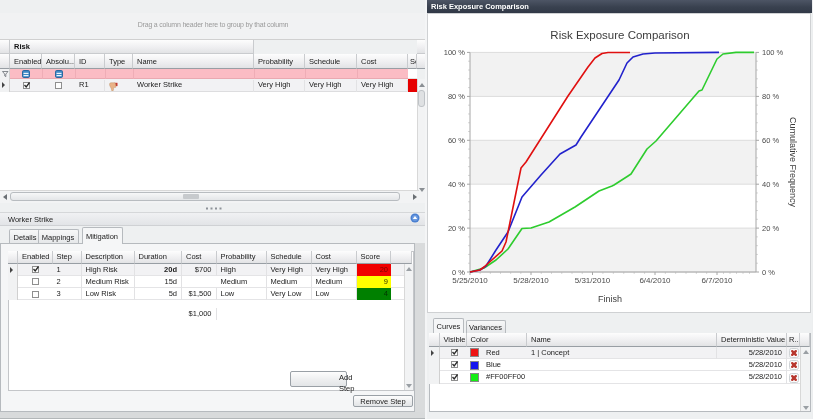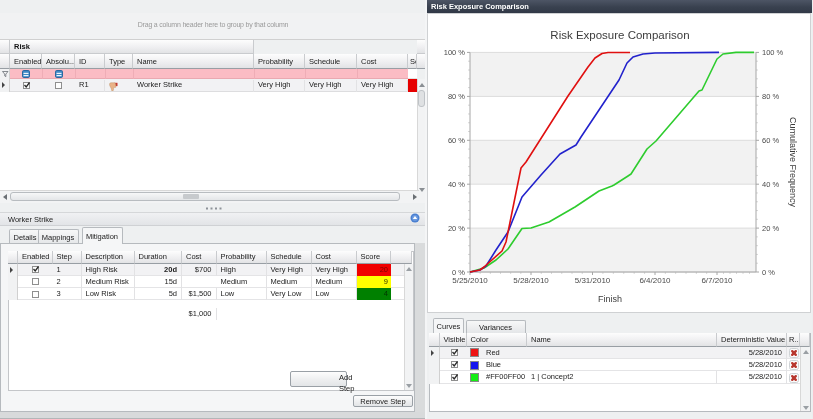--- a/index.html
+++ b/index.html
@@ -301,40 +301,41 @@
       <text x="193" y="25.5" font-size="11.5" fill="#3c3c3c" text-anchor="middle">Risk Exposure Comparison</text>
       <text x="183" y="289" font-size="9" fill="#3c3c3c" text-anchor="middle">Finish</text>
       <text x="363" y="149" font-size="9" fill="#3c3c3c" text-anchor="middle" transform="rotate(90 363 149)">Cumulative Frequency</text>
       <polyline points="43,259 57,255 69,247 81,236 95,215.5 104,215 122,209 148,194 172,178 185,173 187,172 201,163 204,161 220,136 229,128 272,78 275,77 290,46 296,41 309,39.4 327,39.4" fill="none" stroke="#2ecc2e" stroke-width="1.6" stroke-linejoin="round"></polyline>
       <polyline points="43,259 53,257 59,253 69,237 81,219 91,194 95,184 114,162 133,141 149,132 154,124 192,67 200,50 206,44 216,41 228,40 292,39.4" fill="none" stroke="#2222cc" stroke-width="1.6" stroke-linejoin="round"></polyline>
       <polyline points="43,259 53,257 57,254 75,238 79,229 94,155 99,149 141,83 161,54 168,45 175,40.5 181,39.5 203,39.5" fill="none" stroke="#e01010" stroke-width="1.6" stroke-linejoin="round"></polyline>
     </svg>
 
 <div class="abs" style="left:427px;top:313px;width:386px;height:106px;background:#eef0f1;"></div>
 <div class="tab tabsel" style="left:433px;top:318px;width:31px;height:15px;line-height:15px;">Curves</div>
-<div class="tab" style="left:465.5px;top:320px;width:60px;height:13px;line-height:13px;">Variances</div>
+<div class="tab" style="left:465.5px;top:320px;width:40px;height:13px;line-height:13px;">Variances</div>
 <div class="abs" style="left:429px;top:333px;width:382px;height:79px;background:#fff;border:1px solid #b6babe;box-sizing:border-box;z-index:2;"></div>
 <div id="br-grid" class="abs" style="left:429px;top:333px;width:382px;height:79px;z-index:3;">
       <div class="hdrcell" style="position:absolute;left:0px;top:0;width:10.5px;height:13.5px;line-height:13.5px;"></div>
       <div class="hdrcell" style="position:absolute;left:10.5px;top:0;width:27px;height:13.5px;line-height:13.5px;">Visible</div>
       <div class="hdrcell" style="position:absolute;left:37.5px;top:0;width:60.5px;height:13.5px;line-height:13.5px;">Color</div>
       <div class="hdrcell" style="position:absolute;left:98px;top:0;width:190px;height:13.5px;line-height:13.5px;">Name</div>
       <div class="hdrcell" style="position:absolute;left:288px;top:0;width:70px;height:13.5px;line-height:13.5px;">Deterministic Value</div>
       <div class="hdrcell" style="position:absolute;left:358px;top:0;width:13px;height:13.5px;line-height:13.5px;padding-left:2px;">R...</div>
       <div class="hdrcell" style="position:absolute;left:371px;top:0;width:9.5px;height:13.5px;line-height:13.5px;"></div>
       <div style="position:absolute;left:0;top:13.5px;width:371px;height:12.4px;border-bottom:1px solid #e4e4e6;box-sizing:border-box;background:#f2f2f4;"></div>
       <div style="position:absolute;left:0;top:13.5px;width:10.5px;height:12.4px;background:#f1f2f3;border-right:1px solid #d0d0d0;box-sizing:border-box;">
         <span style="position:absolute;left:2px;top:3px;width:0;height:0;border-left:3px solid #444;border-top:3px solid transparent;border-bottom:3px solid transparent;"></span>
       </div>
       <div class="cb" style="left:22px;top:16px;"></div>
       <svg style="position:absolute;left:22px;top:15px;" width="8" height="8">
         <path d="M1.5 4 L3.2 6 L6.5 1.5" fill="none" stroke="#2a2a2a" stroke-width="1.3"></path>
       </svg>
       <div style="position:absolute;left:41px;top:15.2px;width:9px;height:9px;background:#ee1515;border:1px solid #888;box-sizing:border-box;"></div>
       <div class="cell" style="position:absolute;left:53px;top:13.5px;width:45px;height:12.4px;line-height:12.4px;border-right:none;">Red</div>
+      <div class="cell" style="position:absolute;left:98px;top:13.5px;width:190px;height:12.4px;line-height:12.4px;">1 | Concept</div>
       <div class="cell cellr" style="position:absolute;left:288px;top:13.5px;width:70px;height:12.4px;line-height:12.4px;">5/28/2010</div>
       <svg style="position:absolute;left:360px;top:14.7px;" width="10" height="10">
         <rect x="0.5" y="0.5" width="9" height="9" rx="2" fill="#fbfbfb" stroke="#ced2d5"></rect>
         <line x1="3.2" y1="3.2" x2="6.8" y2="6.8" stroke="#b8372e" stroke-width="2.4" stroke-linecap="round"></line>
         <line x1="6.8" y1="3.2" x2="3.2" y2="6.8" stroke="#b8372e" stroke-width="2.4" stroke-linecap="round"></line>
       </svg>
       <div style="position:absolute;left:0;top:25.9px;width:371px;height:12.4px;border-bottom:1px solid #e4e4e6;box-sizing:border-box;"></div>
       <div style="position:absolute;left:0;top:25.9px;width:10.5px;height:12.4px;background:#f1f2f3;border-right:1px solid #d0d0d0;box-sizing:border-box;"></div>
       <div class="cb" style="left:22px;top:28.4px;"></div>
       <svg style="position:absolute;left:22px;top:27.4px;" width="8" height="8">
@@ -349,21 +350,20 @@
         <line x1="6.8" y1="3.2" x2="3.2" y2="6.8" stroke="#b8372e" stroke-width="2.4" stroke-linecap="round"></line>
       </svg>
       <div style="position:absolute;left:0;top:38.3px;width:371px;height:12.4px;border-bottom:1px solid #e4e4e6;box-sizing:border-box;"></div>
       <div style="position:absolute;left:0;top:38.3px;width:10.5px;height:12.4px;background:#f1f2f3;border-right:1px solid #d0d0d0;box-sizing:border-box;"></div>
       <div class="cb" style="left:22px;top:40.8px;"></div>
       <svg style="position:absolute;left:22px;top:39.8px;" width="8" height="8">
         <path d="M1.5 4 L3.2 6 L6.5 1.5" fill="none" stroke="#2a2a2a" stroke-width="1.3"></path>
       </svg>
       <div style="position:absolute;left:41px;top:40px;width:9px;height:9px;background:#15ee15;border:1px solid #888;box-sizing:border-box;"></div>
       <div class="cell" style="position:absolute;left:53px;top:38.3px;width:45px;height:12.4px;line-height:12.4px;border-right:none;">#FF00FF00</div>
-      <div class="cell" style="position:absolute;left:98px;top:38.3px;width:190px;height:12.4px;line-height:12.4px;">1 | Concept2</div>
       <div class="cell cellr" style="position:absolute;left:288px;top:38.3px;width:70px;height:12.4px;line-height:12.4px;">5/28/2010</div>
       <svg style="position:absolute;left:360px;top:39.5px;" width="10" height="10">
         <rect x="0.5" y="0.5" width="9" height="9" rx="2" fill="#fbfbfb" stroke="#ced2d5"></rect>
         <line x1="3.2" y1="3.2" x2="6.8" y2="6.8" stroke="#b8372e" stroke-width="2.4" stroke-linecap="round"></line>
         <line x1="6.8" y1="3.2" x2="3.2" y2="6.8" stroke="#b8372e" stroke-width="2.4" stroke-linecap="round"></line>
       </svg>
       <div class="scroll" style="position:absolute;left:371px;top:13.5px;width:10px;height:64px;border-left:1px solid #d8d8d8;box-sizing:border-box;"></div>
       <div class="arrow" style="left:373.5px;top:17px;border-left:3px solid transparent;border-right:3px solid transparent;border-bottom:4px solid #9a9fa4;"></div>
       <div class="arrow" style="left:373.5px;top:73px;border-left:3px solid transparent;border-right:3px solid transparent;border-top:4px solid #9a9fa4;"></div>
     </div>

